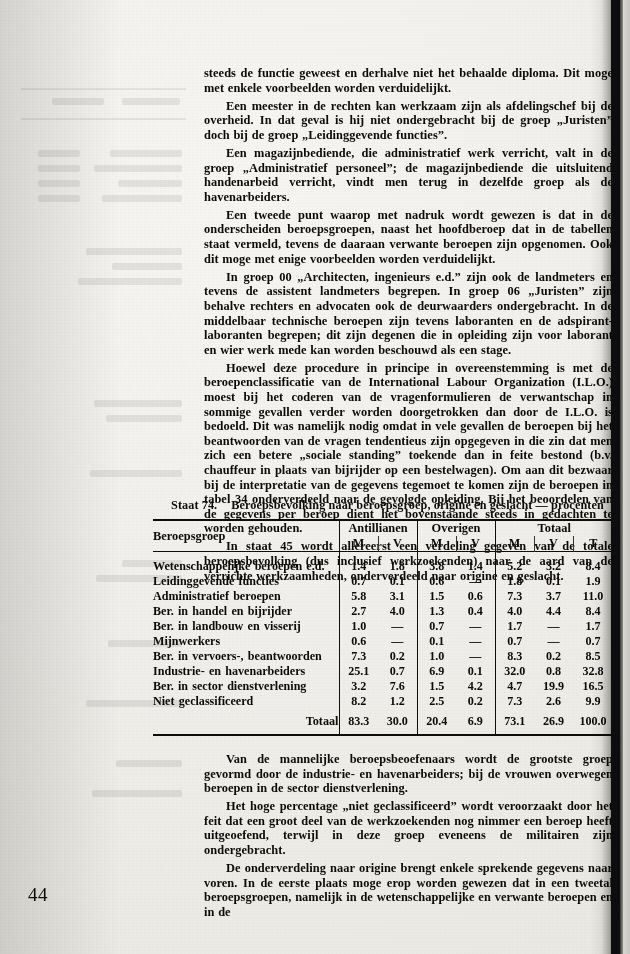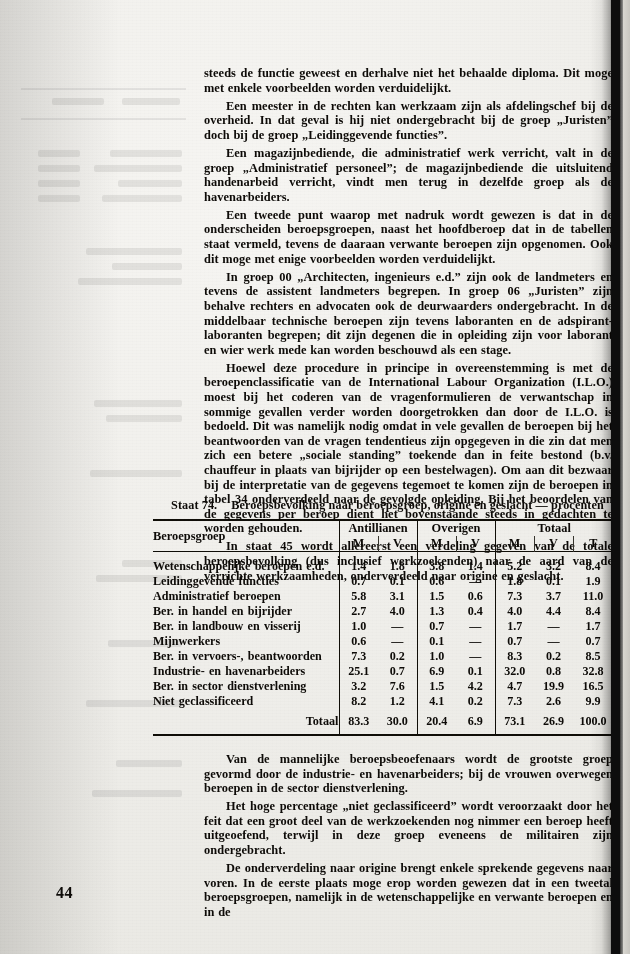--- a/index.html
+++ b/index.html
@@ -186,24 +186,24 @@
     line-height: 15px;
   }
   .vl-heavy { border-left: 1.8px solid #16140f; }
   .vl-light { border-left: 1px solid #3a3832; }
   .spacer-row td { height: 7px; font-size: 0; line-height: 0; }
   .spacer-row-sm td { height: 5px; font-size: 0; line-height: 0; }
 
   
   .folio {
     position: absolute;
-    left: 56px;
+    left: 28px;
     top: 884px;
-    font-size: 16px;
-    font-weight: bold;
+    font-size: 19px;
+    font-weight: normal;
     letter-spacing: .4px;
   }
 
   
   .ink {
     filter: blur(.18px) contrast(1.06);
   }
 </style>
 </head>
 <body>
@@ -393,21 +393,21 @@
         <td class="num vl-heavy">1.5</td>
         <td class="num">4.2</td>
         <td class="num vl-heavy">4.7</td>
         <td class="num">19.9</td>
         <td class="num">16.5</td>
       </tr>
       <tr>
         <td class="lbl">Niet geclassificeerd</td>
         <td class="num vl-heavy">8.2</td>
         <td class="num">1.2</td>
-        <td class="num vl-heavy">4.1</td>
+        <td class="num vl-heavy">2.5</td>
         <td class="num">0.2</td>
         <td class="num vl-heavy">7.3</td>
         <td class="num">2.6</td>
         <td class="num">9.9</td>
       </tr>
 
       <tr class="spacer-row-sm">
         <td></td>
         <td class="vl-heavy"></td>
             <td></td>

